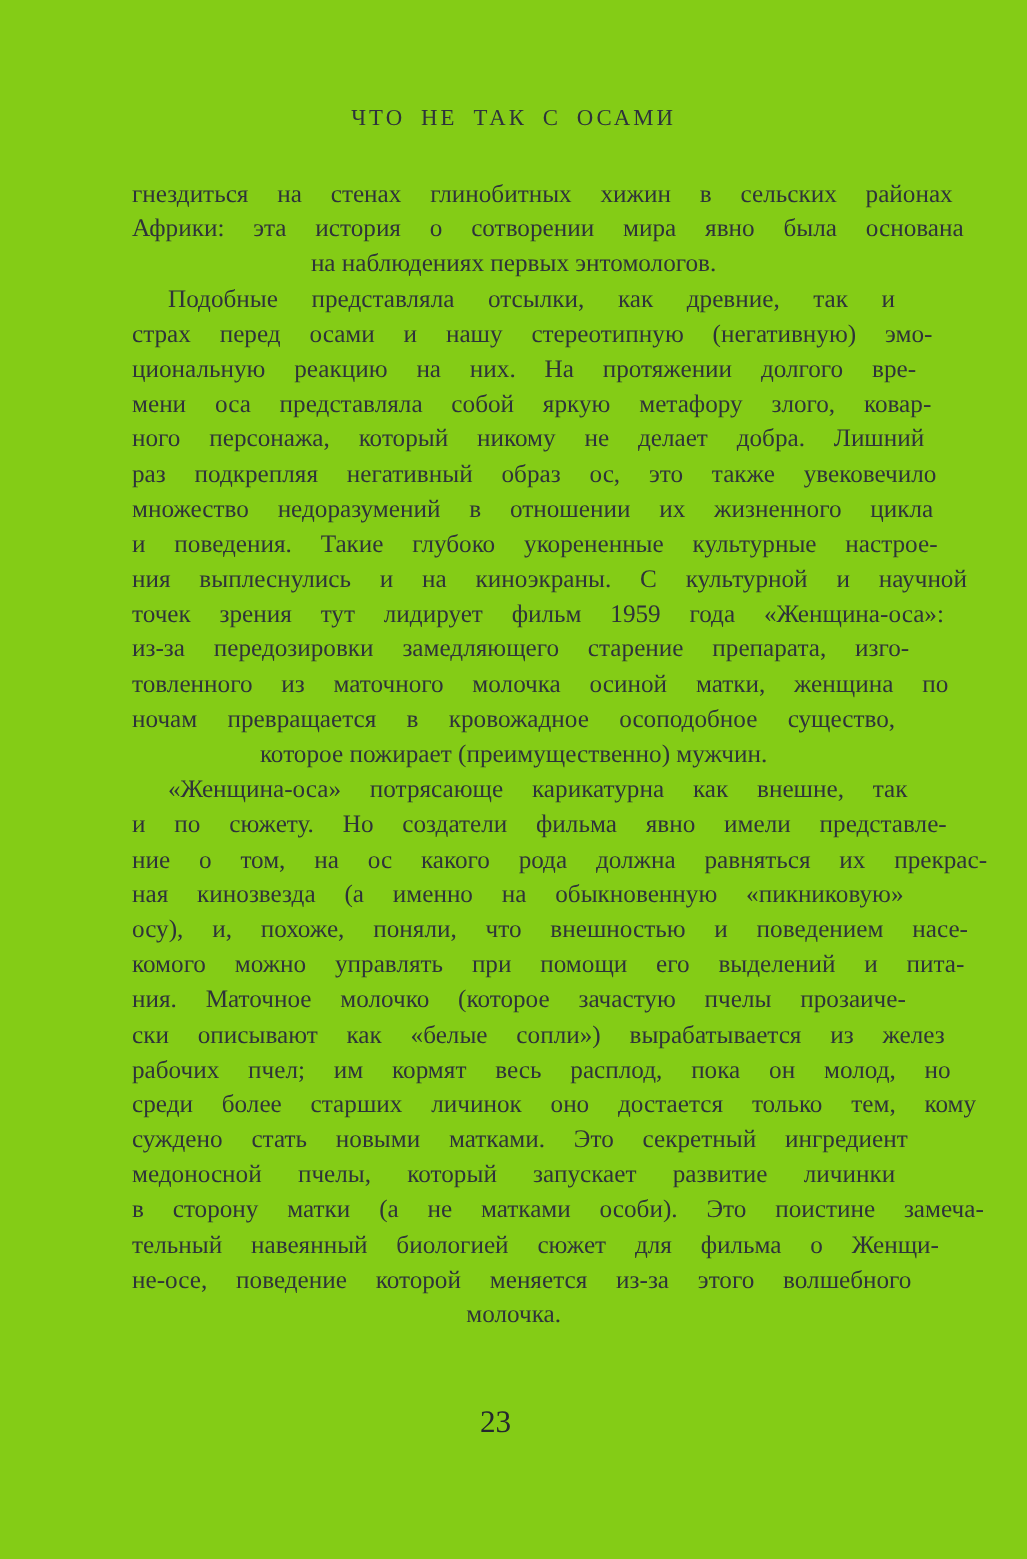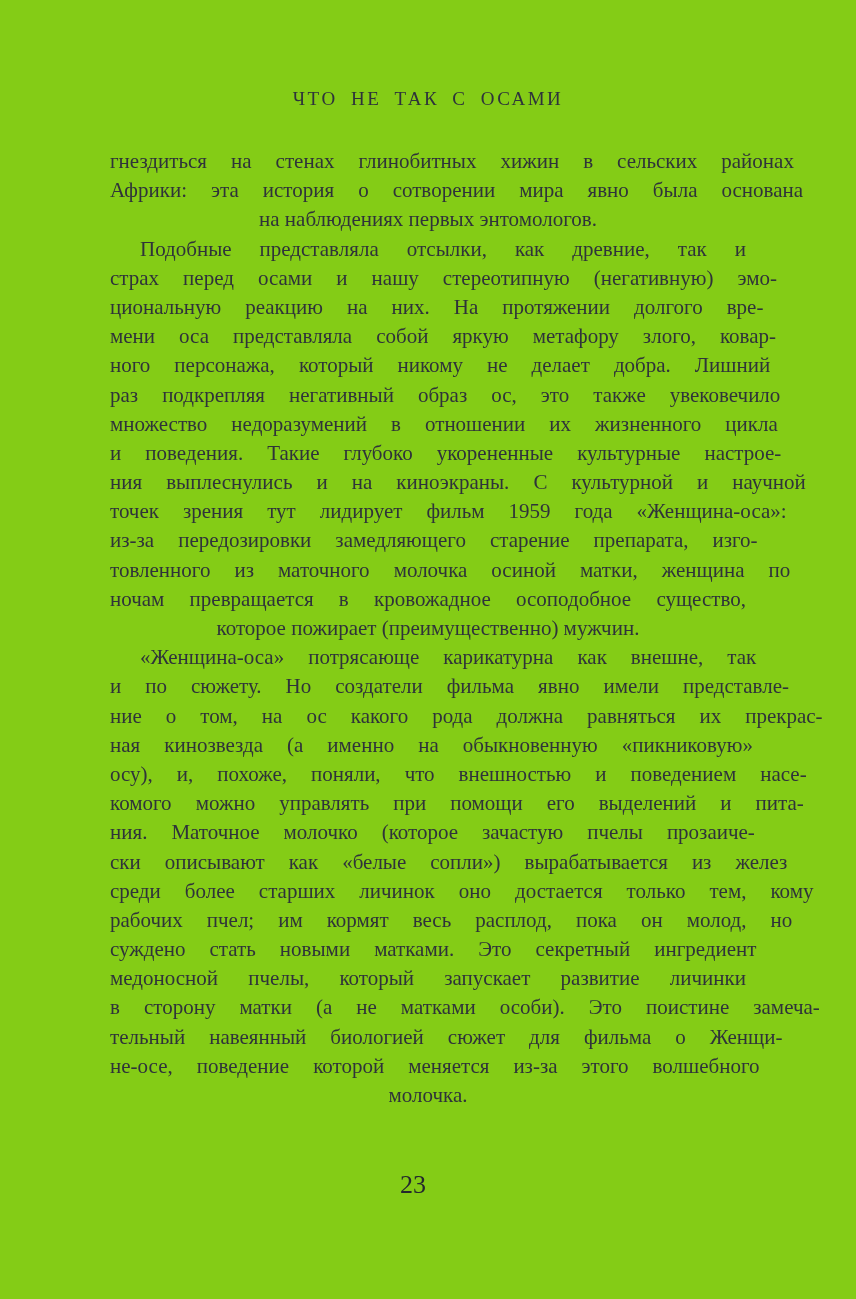--- a/index.html
+++ b/index.html
@@ -288,43 +288,43 @@
         <span>ски</span>
         <span>описывают</span>
         <span>как</span>
         <span>«белые</span>
         <span>сопли»)</span>
         <span>вырабатывается</span>
         <span>из</span>
         <span>желез</span>
       </div>
       <div class="line just">
-        <span>среди</span>
-        <span>более</span>
-        <span>старших</span>
-        <span>личинок</span>
-        <span>оно</span>
-        <span>достается</span>
-        <span>только</span>
-        <span>тем,</span>
-        <span>кому</span>
-      </div>
-      <div class="line just">
         <span>рабочих</span>
         <span>пчел;</span>
         <span>им</span>
         <span>кормят</span>
         <span>весь</span>
         <span>расплод,</span>
         <span>пока</span>
         <span>он</span>
         <span>молод,</span>
         <span>но</span>
       </div>
       <div class="line just">
+        <span>среди</span>
+        <span>более</span>
+        <span>старших</span>
+        <span>личинок</span>
+        <span>оно</span>
+        <span>достается</span>
+        <span>только</span>
+        <span>тем,</span>
+        <span>кому</span>
+      </div>
+      <div class="line just">
         <span>суждено</span>
         <span>стать</span>
         <span>новыми</span>
         <span>матками.</span>
         <span>Это</span>
         <span>секретный</span>
         <span>ингредиент</span>
       </div>
       <div class="line just">
         <span>медоносной</span>

